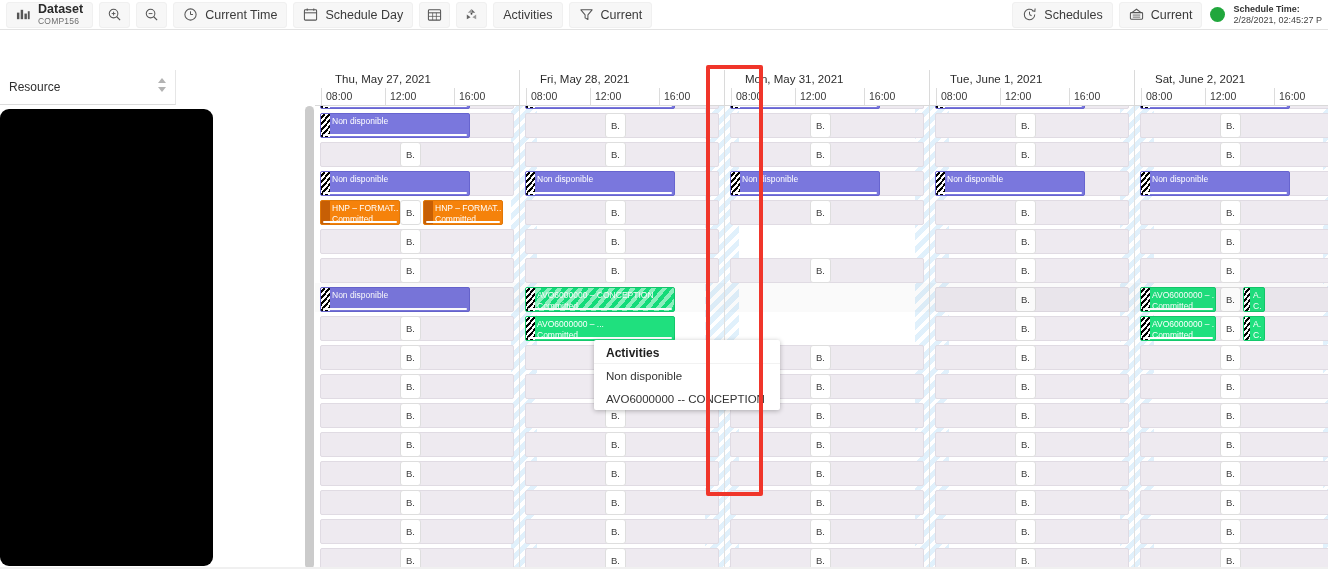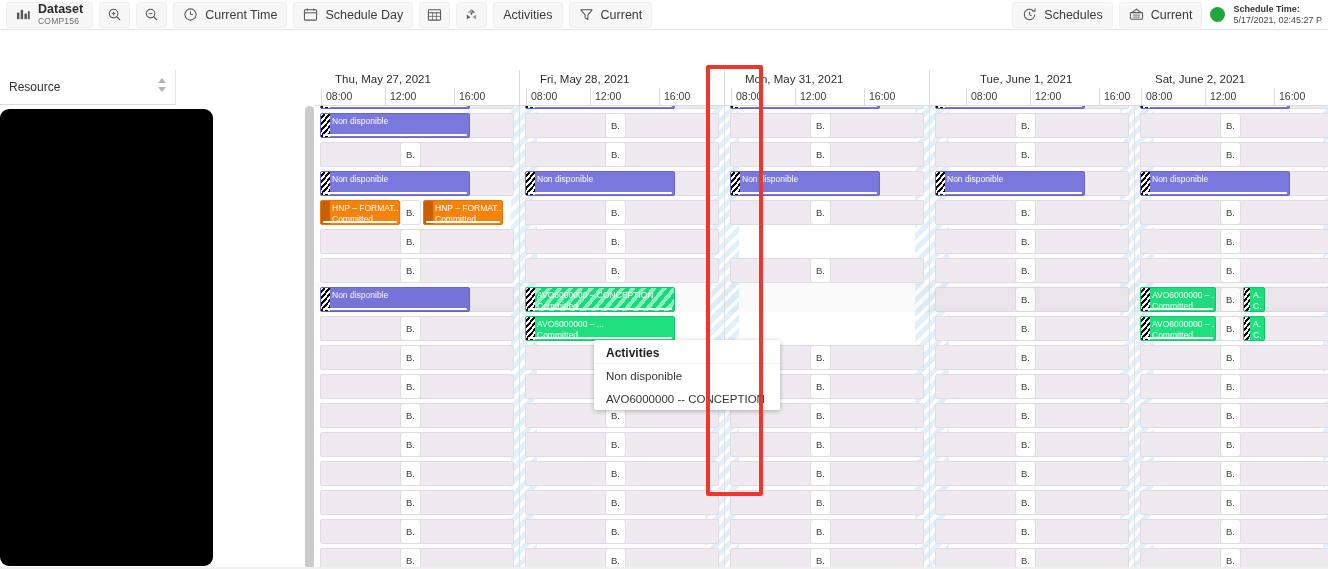--- a/index.html
+++ b/index.html
@@ -291,21 +291,21 @@
               <line x1="4" y1="10.8" x2="12" y2="10.8" stroke="#555" stroke-width=".9"></line>
             </svg>
         </span>
         <span>Current</span>
       </div>
 
       <div class="sched-time">
         <span class="green-dot"></span>
         <span class="st">
           <span class="l1" style="display:block">Schedule Time:</span>
-          <span class="l2" style="display:block">5/17/2021, 02:45:27 P</span>
+          <span class="l2" style="display:block">2/28/2021, 02:45:27 P</span>
         </span>
       </div>
     </div>
   </div>
 
 
   <div class="colhead">
     <div class="grid-head-cell" style="left:0; width:176px;">
       <span>Resource</span>
       <span class="sortarrows">
@@ -331,21 +331,21 @@
       </span>
     </div>
     <div class="dayhead" style="left:725px; width:205px;">
       <span class="dname">Mon, May 31, 2021</span>
       <span class="ticks">
         <span class="tk" style="left:6px;">08:00</span>
         <span class="tk" style="left:70px;">12:00</span>
         <span class="tk" style="left:139px;">16:00</span>
       </span>
     </div>
-    <div class="dayhead" style="left:930px; width:205px;margin-left:30px;">
+    <div class="dayhead" style="left:930px; width:205px;">
       <span class="dname">Tue, June 1, 2021</span>
       <span class="ticks">
         <span class="tk" style="left:6px;">08:00</span>
         <span class="tk" style="left:70px;">12:00</span>
         <span class="tk" style="left:139px;">16:00</span>
       </span>
     </div>
     <div class="dayhead" style="left:1135px; width:193px; border-right:none;">
       <span class="dname">Sat, June 2, 2021</span>
       <span class="ticks">

